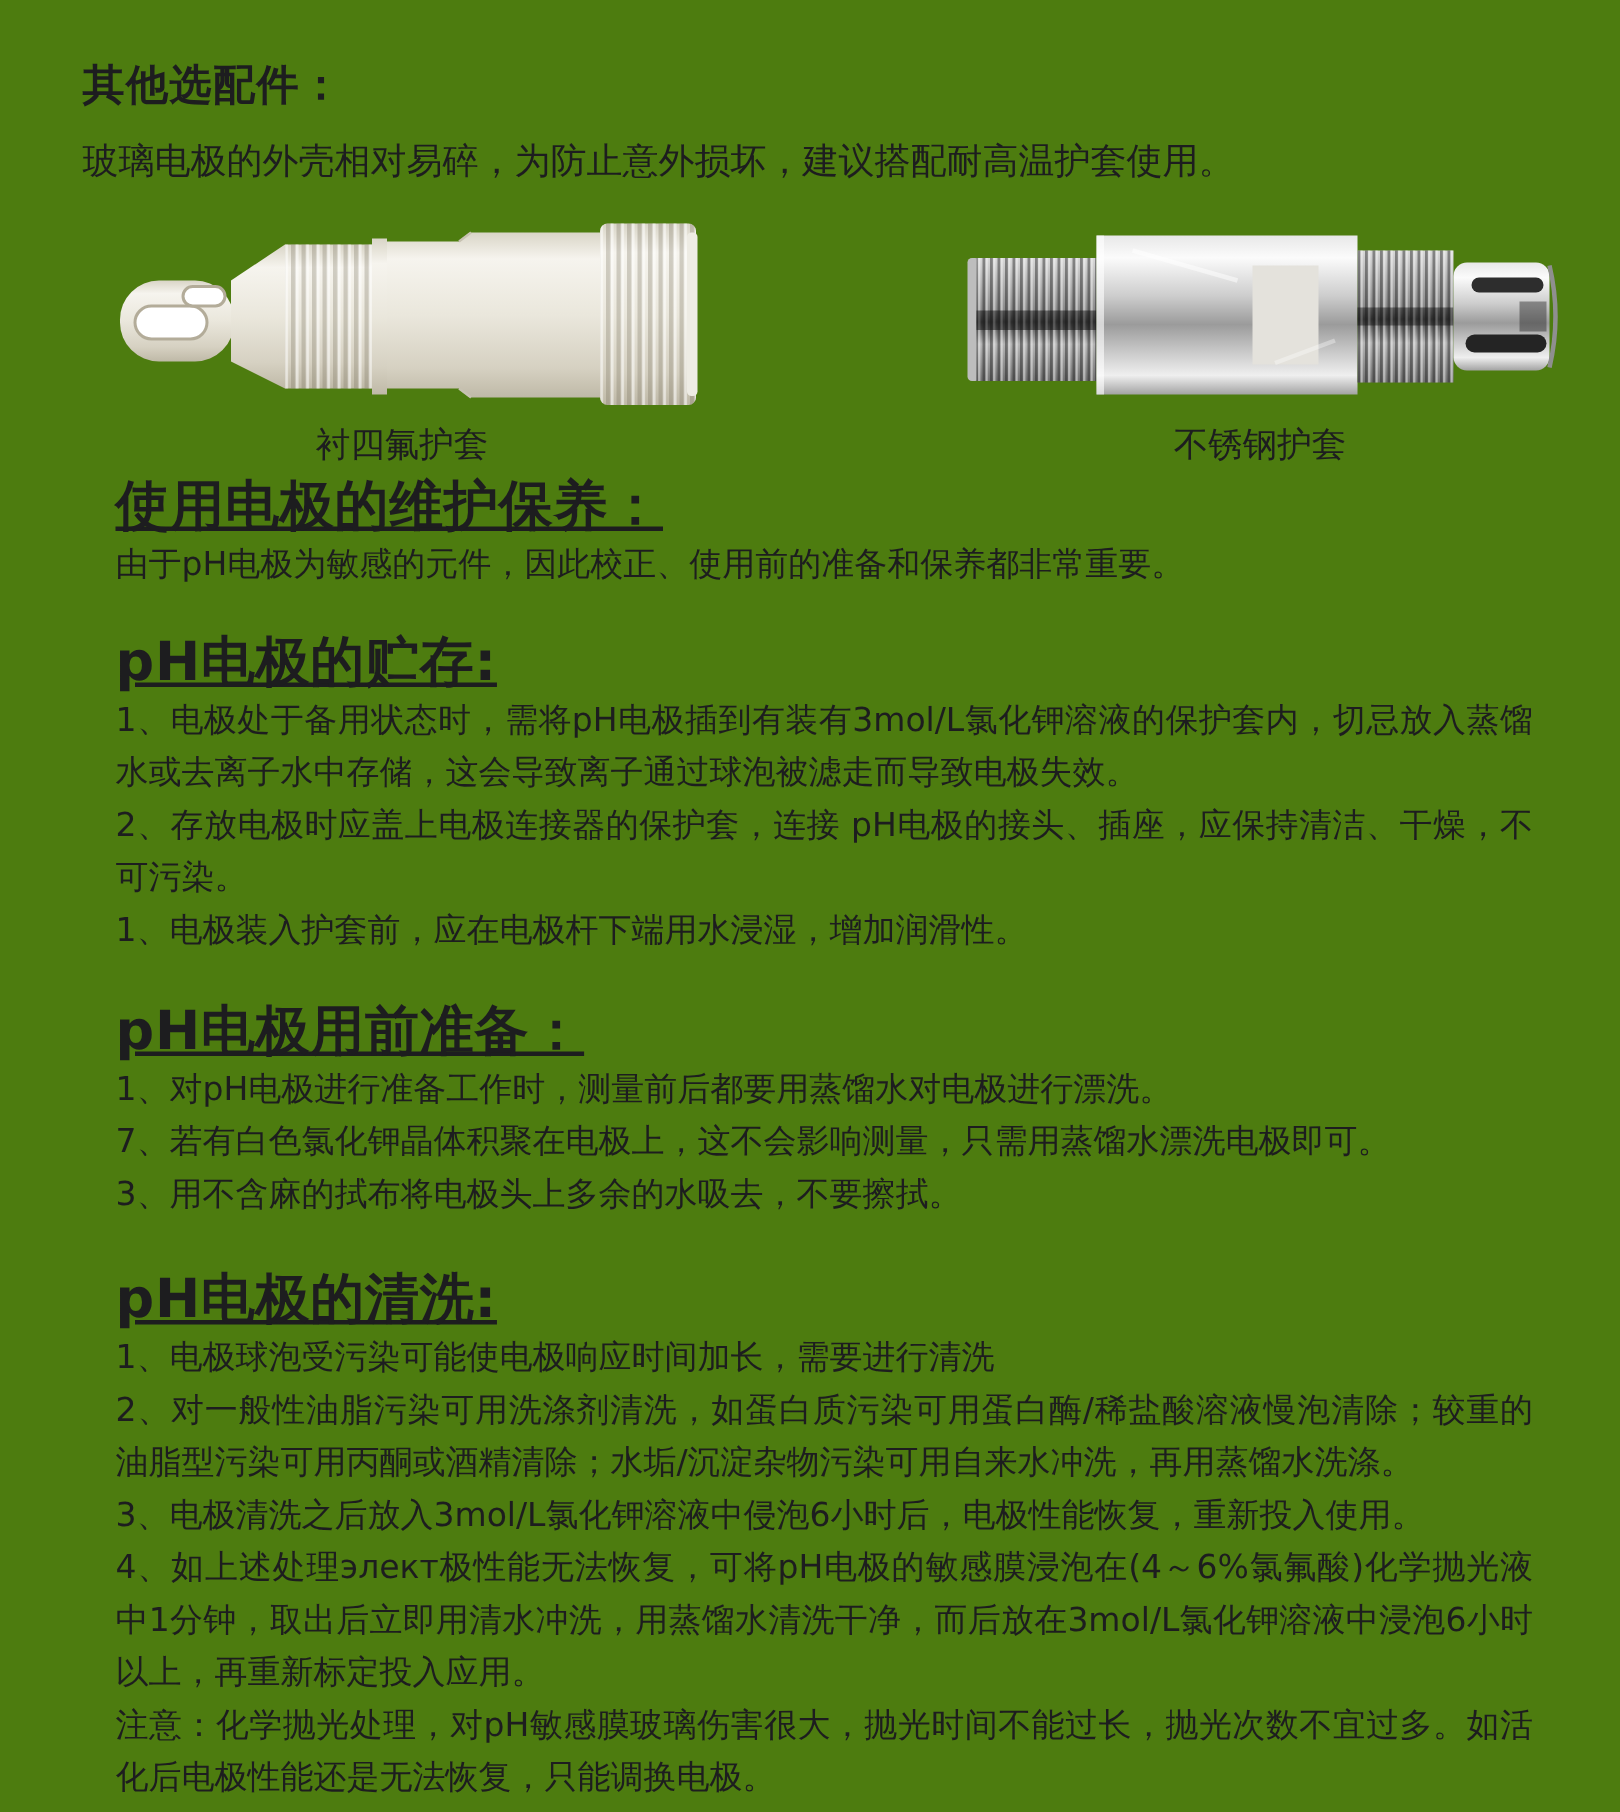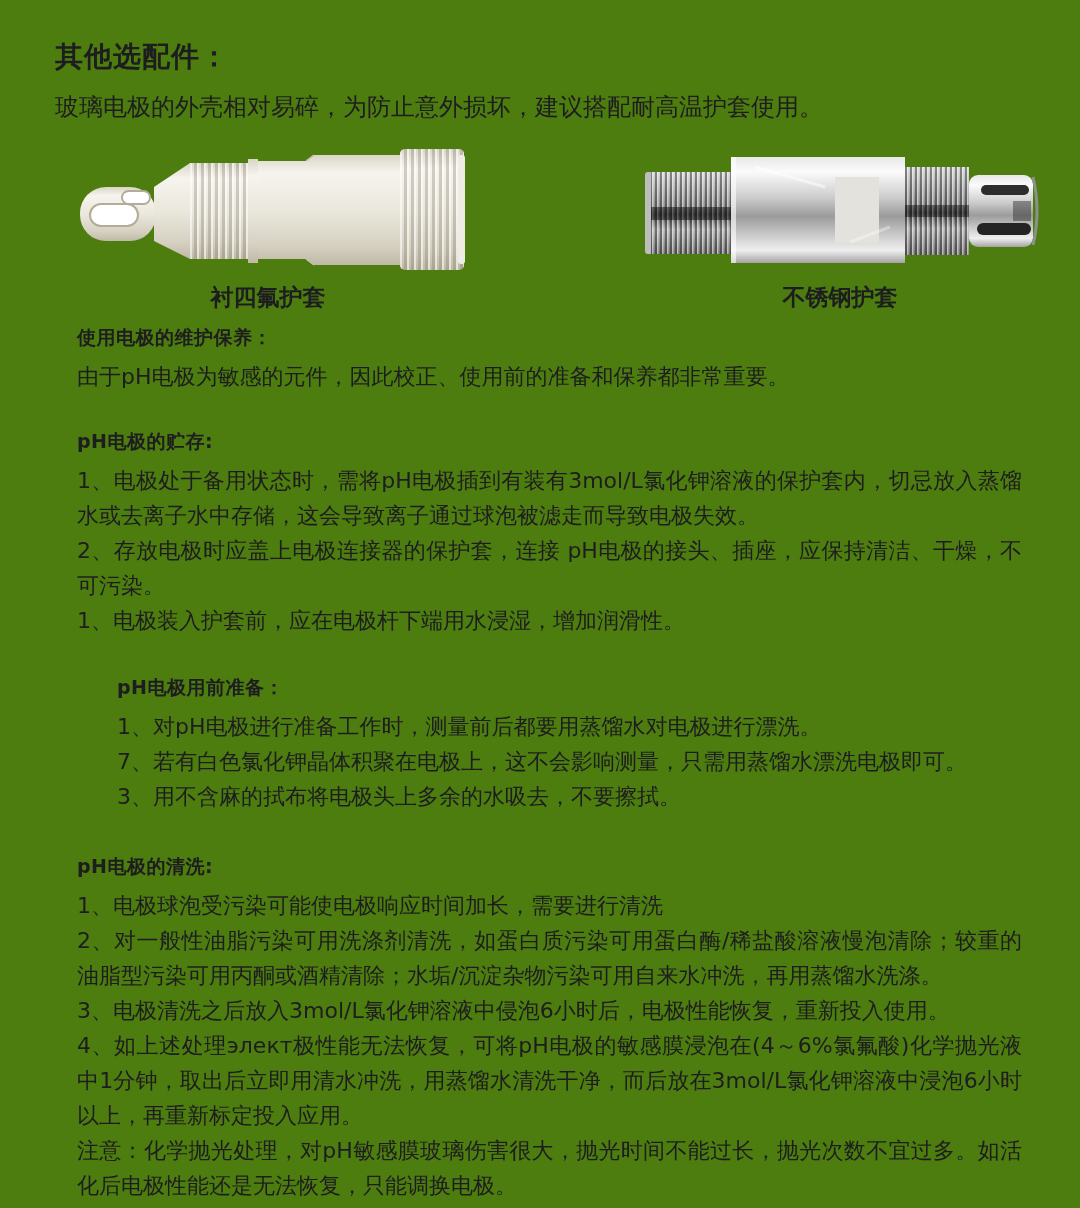--- a/index.html
+++ b/index.html
@@ -11,30 +11,30 @@
   .intro { padding:38px 0 0 55px; }
   .intro-title { margin:0; font-size:28px; font-weight:700; line-height:38px; letter-spacing:1px; }
   .intro-desc  { margin:15px 0 0 0; font-size:24px; line-height:32px; }
 
   .products { display:flex; align-items:flex-start; margin-top:24px; }
   .fig { margin:0; }
   .fig-left  { margin-left:58px;  width:420px; }
   .fig-right { margin-left:152px; width:420px; }
   .fig svg { display:block; margin:0 auto; }
   .fig figcaption {
-    text-align:center; font-size:23px; font-weight:700; margin-top:10px; line-height:30px;
+    text-align:center; font-size:23px; font-weight:400; margin-top:10px; line-height:30px;
   }
 
   .sections { margin:8px 0 0 77px; width:945px; }
-  .sec h2 { margin:0; font-size:19px; font-weight:700; line-height:35px; letter-spacing:0.5px; }
+  .sec h2 { margin:0; font-size:36px; font-weight:700; line-height:35px; letter-spacing:0.5px;text-decoration:underline; }
   .sec p  { margin:0; font-size:22px; line-height:35px; text-align:justify; }
   .sec .body { margin-top:4px; }
   .sec-maintenance { margin-top:0; }
   .sec-storage     { margin-top:30px; }
-  .sec-preparation { margin-top:32px;margin-left:40px; }
+  .sec-preparation { margin-top:32px; }
   .sec-cleaning    { margin-top:35px; }
 </style>
 </head>
 <body>
 
 <div class="page">
 
   <div class="intro">
     <h1 class="intro-title">其他选配件：</h1>
     <p class="intro-desc">玻璃电极的外壳相对易碎，为防止意外损坏，建议搭配耐高温护套使用。</p>

